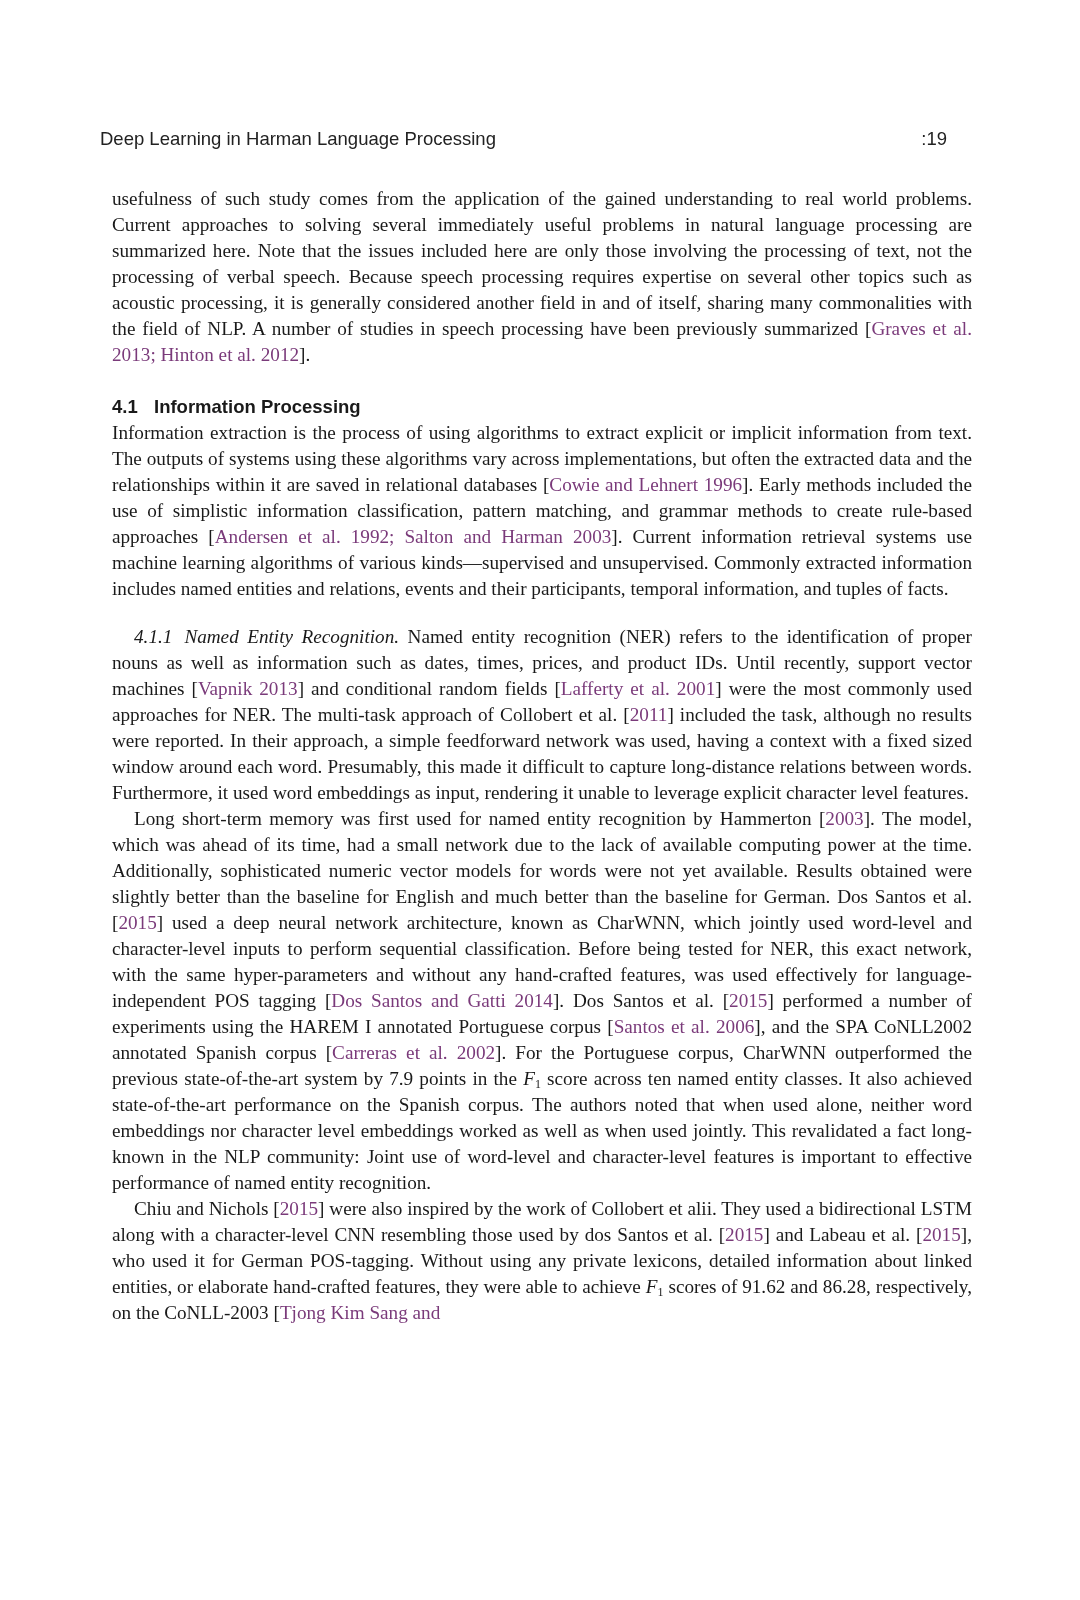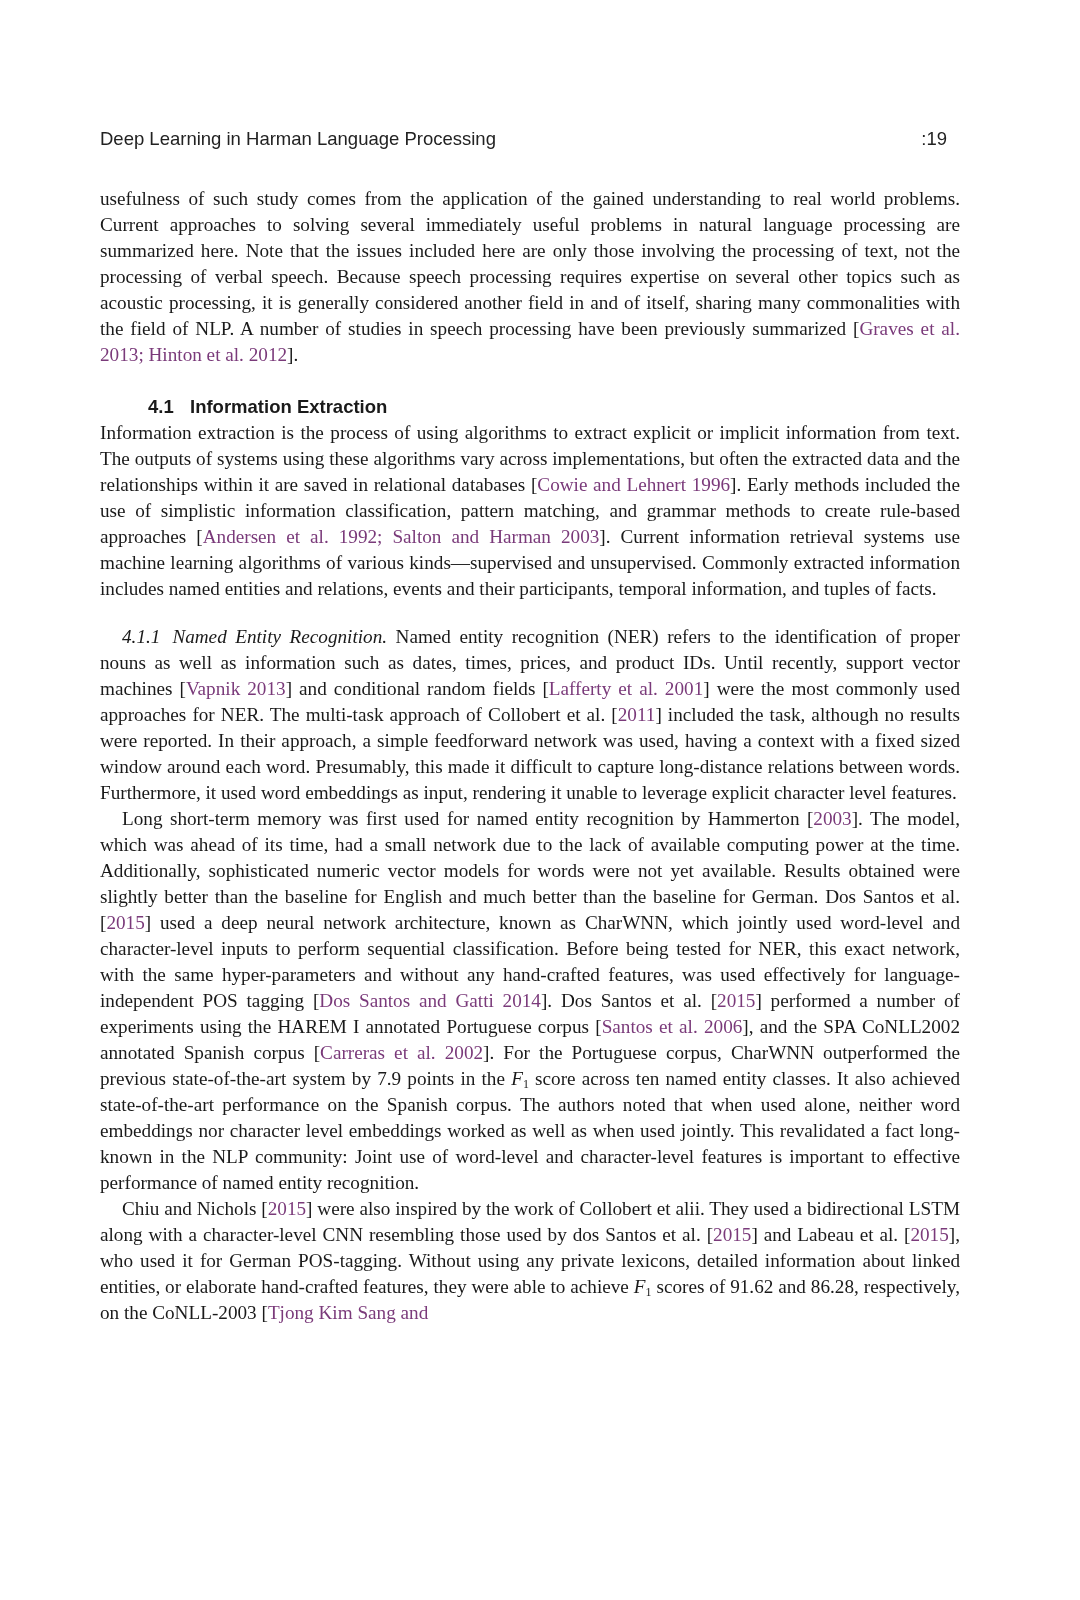--- a/index.html
+++ b/index.html
@@ -3,47 +3,47 @@
 <meta charset="utf-8">
 <style>
   html, body { margin: 0; padding: 0; background: #ffffff; }
   body { width: 1080px; height: 1600px; position: relative; overflow: hidden; }
   .page { position: absolute; left: 100px; top: 0; width: 860px; color: #1a1a1a;
           font-family: "Liberation Serif", "DejaVu Serif", serif; }
   .running-head { position: absolute; top: 128px; left: 0; width: 860px; height: 24px;
           font-family: "Liberation Sans", "DejaVu Sans", sans-serif; font-size: 18.5px; color: #222; }
   .running-head .title { position: absolute; left: 0; top: 0; }
   .running-head .pnum { position: absolute; right: 13px; top: 0; }
-  .body { position: absolute; top: 186px; left: 0; width: 860px; font-size: 19.2px; line-height: 26px; }
+  .body { position: absolute; top: 186px; left: 12px; width: 860px; font-size: 19.2px; line-height: 26px; }
   p { margin: 0; text-align: justify; text-justify: inter-word; }
   .indent { text-indent: 22px; }
   .cite { color: #7a3a7a; }
   h3 { margin: 0; font-family: "Liberation Sans", "DejaVu Sans", sans-serif; font-size: 18.5px;
        font-weight: bold; line-height: 26px; }
-  h3 .num { display: inline-block; width: 42px; margin-left: 48px; }
+  h3 .num { display: inline-block; width: 42px; }
   .sec { margin-top: 26px; }
   .sub { margin-top: 22px; }
   .sub-label { font-style: italic; }
   .sub-label .num { font-style: italic; padding-right: 12px; }
   .f1 i { font-style: italic; }
   sub { font-size: 12px; vertical-align: -3px; line-height: 0; }
 </style>
 </head>
 <body>
 
 <div class="page">
   <div class="running-head">
     <span class="title">Deep Learning in Harman Language Processing</span>
     <span class="pnum">:19</span>
   </div>
 
   <div class="body">
     <p><span>usefulness of such study comes from the application of the gained understanding to real world problems. Current approaches to solving several immediately useful problems in natural language processing are summarized here. Note that the issues included here are only those involving the processing of text, not the processing of verbal speech. Because speech processing requires expertise on several other topics such as acoustic processing, it is generally considered another field in and of itself, sharing many commonalities with the field of NLP. A number of studies in speech processing have been previously summarized [</span><span class="cite">Graves et al. 2013</span><span class="cite">; </span><span class="cite">Hinton et al. 2012</span><span>].</span></p>
 
-    <h3 class="sec"><span class="num">4.1</span><span>Information Extraction</span></h3>
+    <h3 class="sec"><span class="num">4.1</span><span>Information Processing</span></h3>
 
     <p><span>Information extraction is the process of using algorithms to extract explicit or implicit information from text. The outputs of systems using these algorithms vary across implementations, but often the extracted data and the relationships within it are saved in relational databases [</span><span class="cite">Cowie and Lehnert 1996</span><span>]. Early methods included the use of simplistic information classification, pattern matching, and grammar methods to create rule-based approaches [</span><span class="cite">Andersen et al. 1992</span><span class="cite">; </span><span class="cite">Salton and Harman 2003</span><span>]. Current information retrieval systems use machine learning algorithms of various kinds—supervised and unsupervised. Commonly extracted information includes named entities and relations, events and their participants, temporal information, and tuples of facts.</span></p>
 
     <p class="sub indent"><span class="sub-label"><span class="num">4.1.1</span><span>Named Entity Recognition.</span></span><span> Named entity recognition (NER) refers to the identification of proper nouns as well as information such as dates, times, prices, and product IDs. Until recently, support vector machines [</span><span class="cite">Vapnik 2013</span><span>] and conditional random fields [</span><span class="cite">Lafferty et al. 2001</span><span>] were the most commonly used approaches for NER. The multi-task approach of Collobert et al. [</span><span class="cite">2011</span><span>] included the task, although no results were reported. In their approach, a simple feedforward network was used, having a context with a fixed sized window around each word. Presumably, this made it difficult to capture long-distance relations between words. Furthermore, it used word embeddings as input, rendering it unable to leverage explicit character level features.</span></p>
 
     <p class="indent"><span>Long short-term memory was first used for named entity recognition by Hammerton [</span><span class="cite">2003</span><span>]. The model, which was ahead of its time, had a small network due to the lack of available computing power at the time. Additionally, sophisticated numeric vector models for words were not yet available. Results obtained were slightly better than the baseline for English and much better than the baseline for German. Dos Santos et al. [</span><span class="cite">2015</span><span>] used a deep neural network architecture, known as CharWNN, which jointly used word-level and character-level inputs to perform sequential classification. Before being tested for NER, this exact network, with the same hyper-parameters and without any hand-crafted features, was used effectively for language-independent POS tagging [</span><span class="cite">Dos Santos and Gatti 2014</span><span>]. Dos Santos et al. [</span><span class="cite">2015</span><span>] performed a number of experiments using the HAREM I annotated Portuguese corpus [</span><span class="cite">Santos et al. 2006</span><span>], and the SPA CoNLL2002 annotated Spanish corpus [</span><span class="cite">Carreras et al. 2002</span><span>]. For the Portuguese corpus, CharWNN outperformed the previous state-of-the-art system by 7.9 points in the </span><span class="f1"><i>F</i><sub>1</sub></span><span> score across ten named entity classes. It also achieved state-of-the-art performance on the Spanish corpus. The authors noted that when used alone, neither word embeddings nor character level embeddings worked as well as when used jointly. This revalidated a fact long-known in the NLP community: Joint use of word-level and character-level features is important to effective performance of named entity recognition.</span></p>
 
     <p class="indent"><span>Chiu and Nichols [</span><span class="cite">2015</span><span>] were also inspired by the work of Collobert et alii. They used a bidirectional LSTM along with a character-level CNN resembling those used by dos Santos et al. [</span><span class="cite">2015</span><span>] and Labeau et al. [</span><span class="cite">2015</span><span>], who used it for German POS-tagging. Without using any private lexicons, detailed information about linked entities, or elaborate hand-crafted features, they were able to achieve </span><span class="f1"><i>F</i><sub>1</sub></span><span> scores of 91.62 and 86.28, respectively, on the CoNLL-2003 [</span><span class="cite">Tjong Kim Sang and</span></p>
   </div>
 </div>

